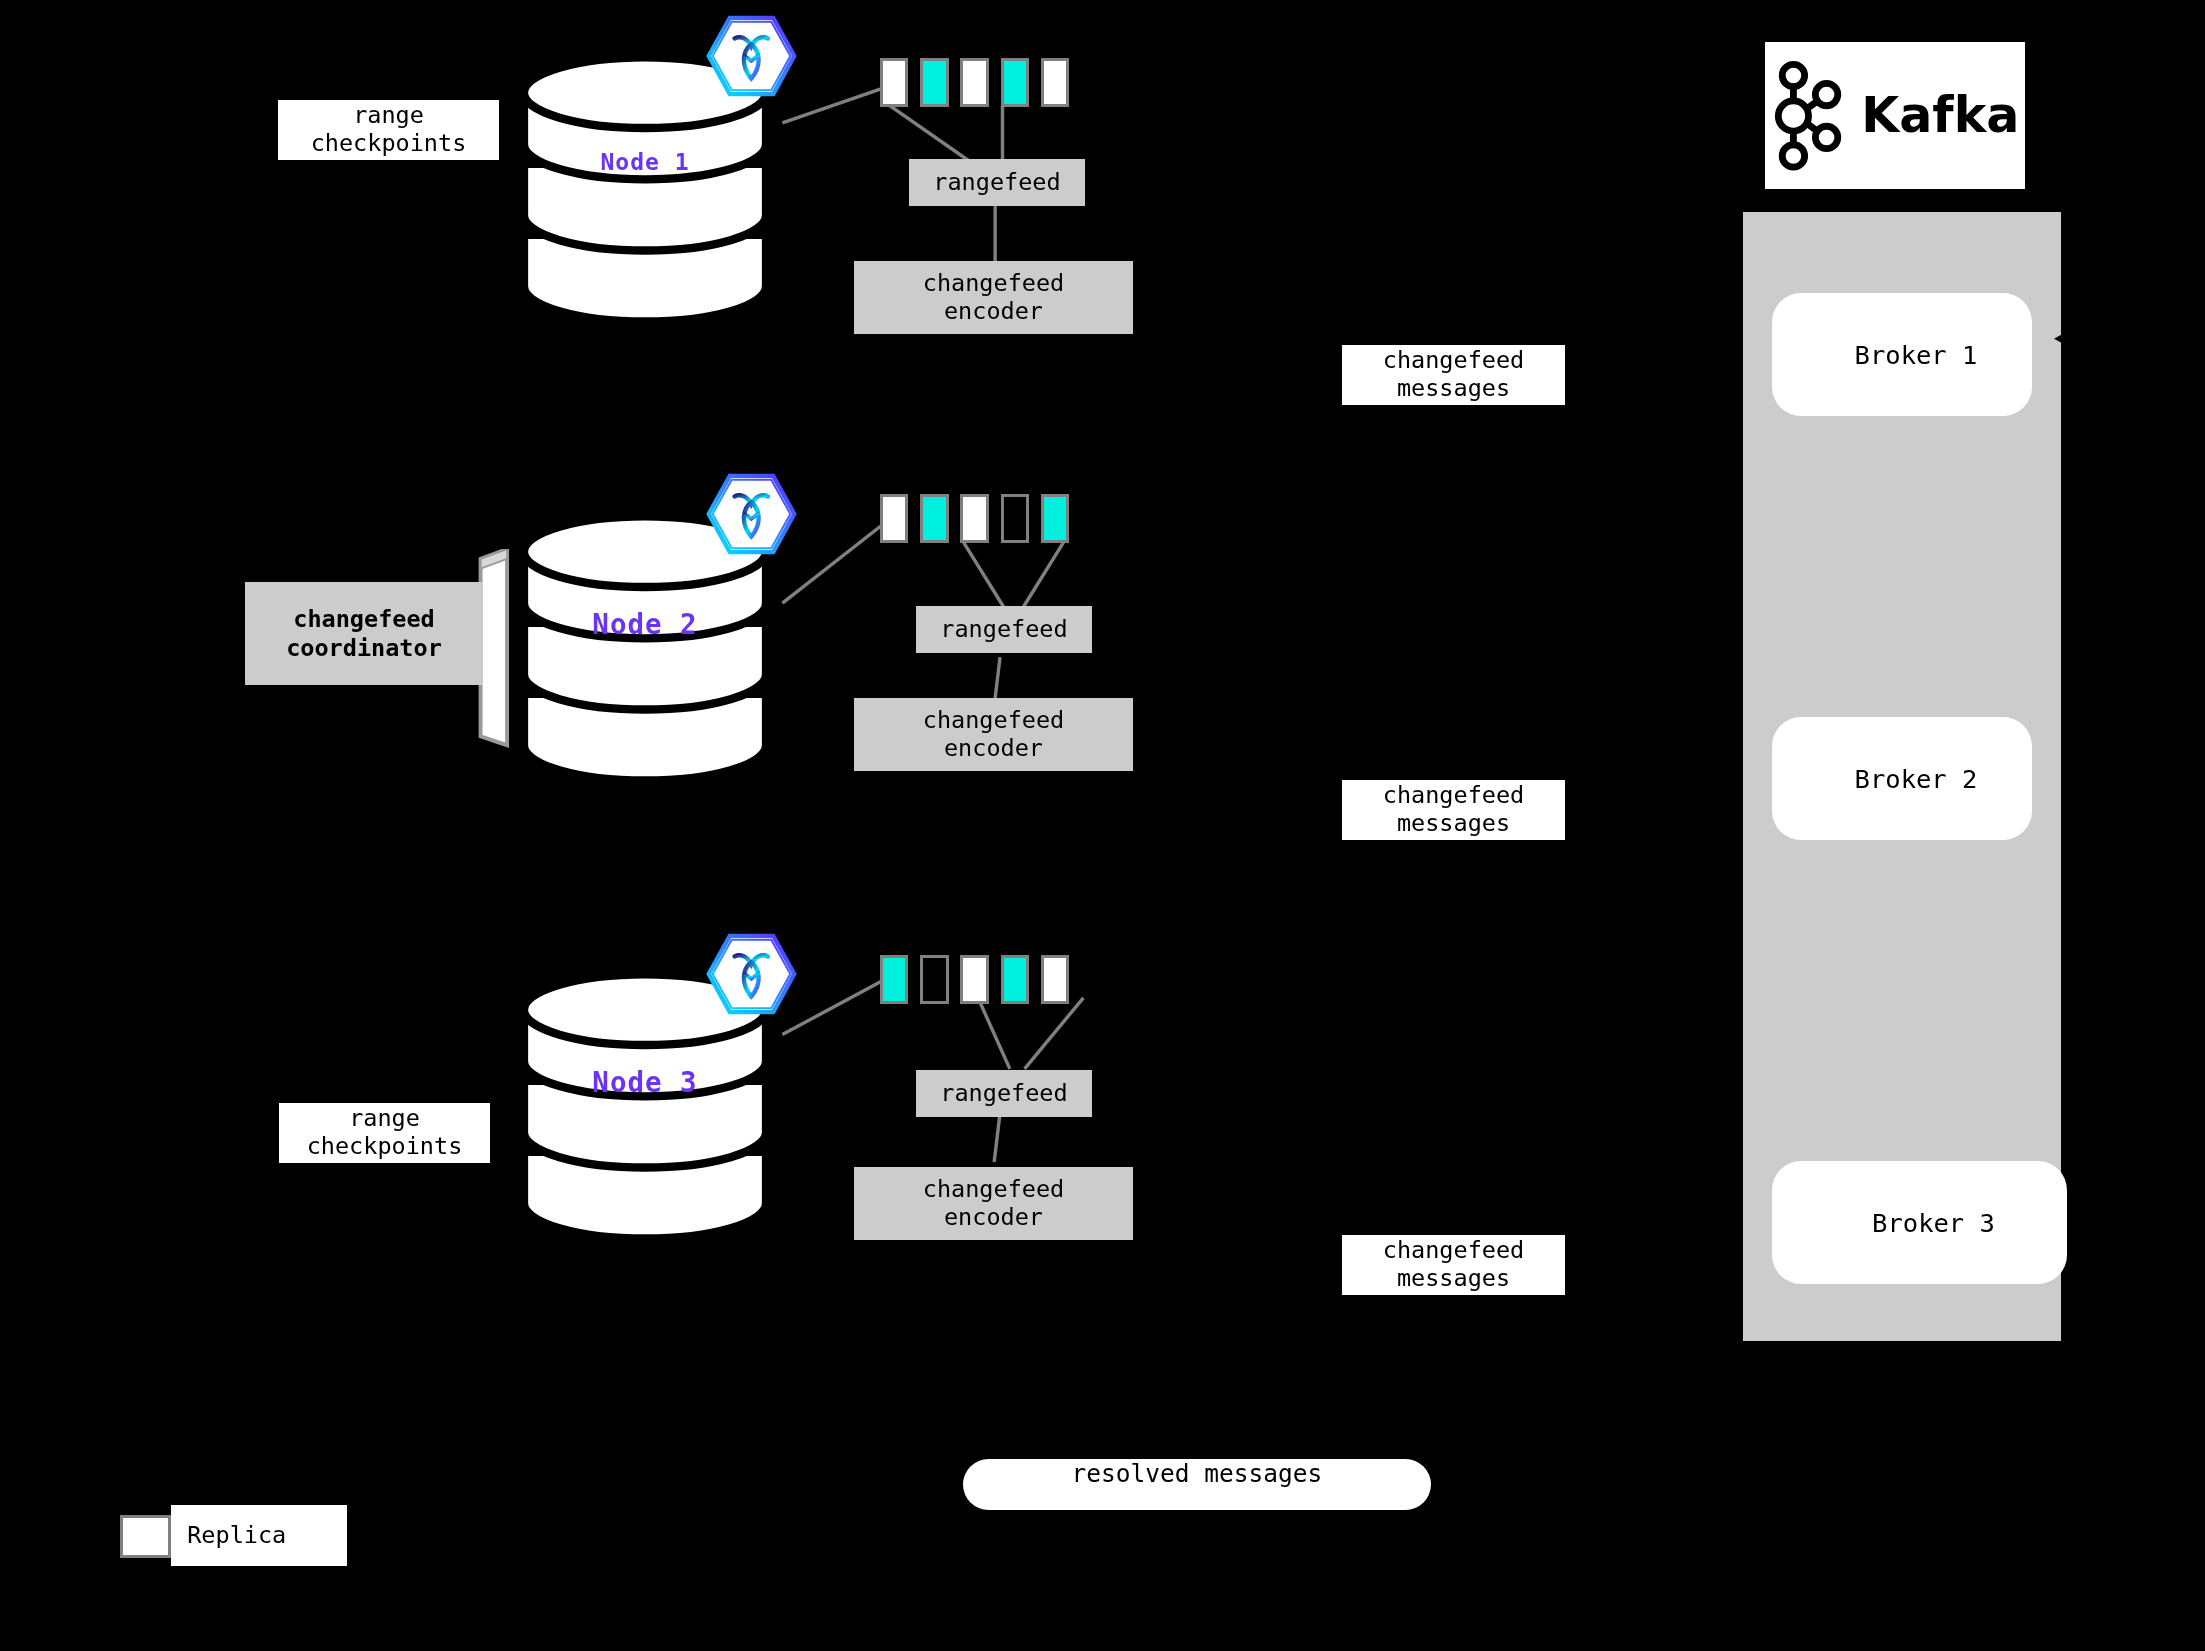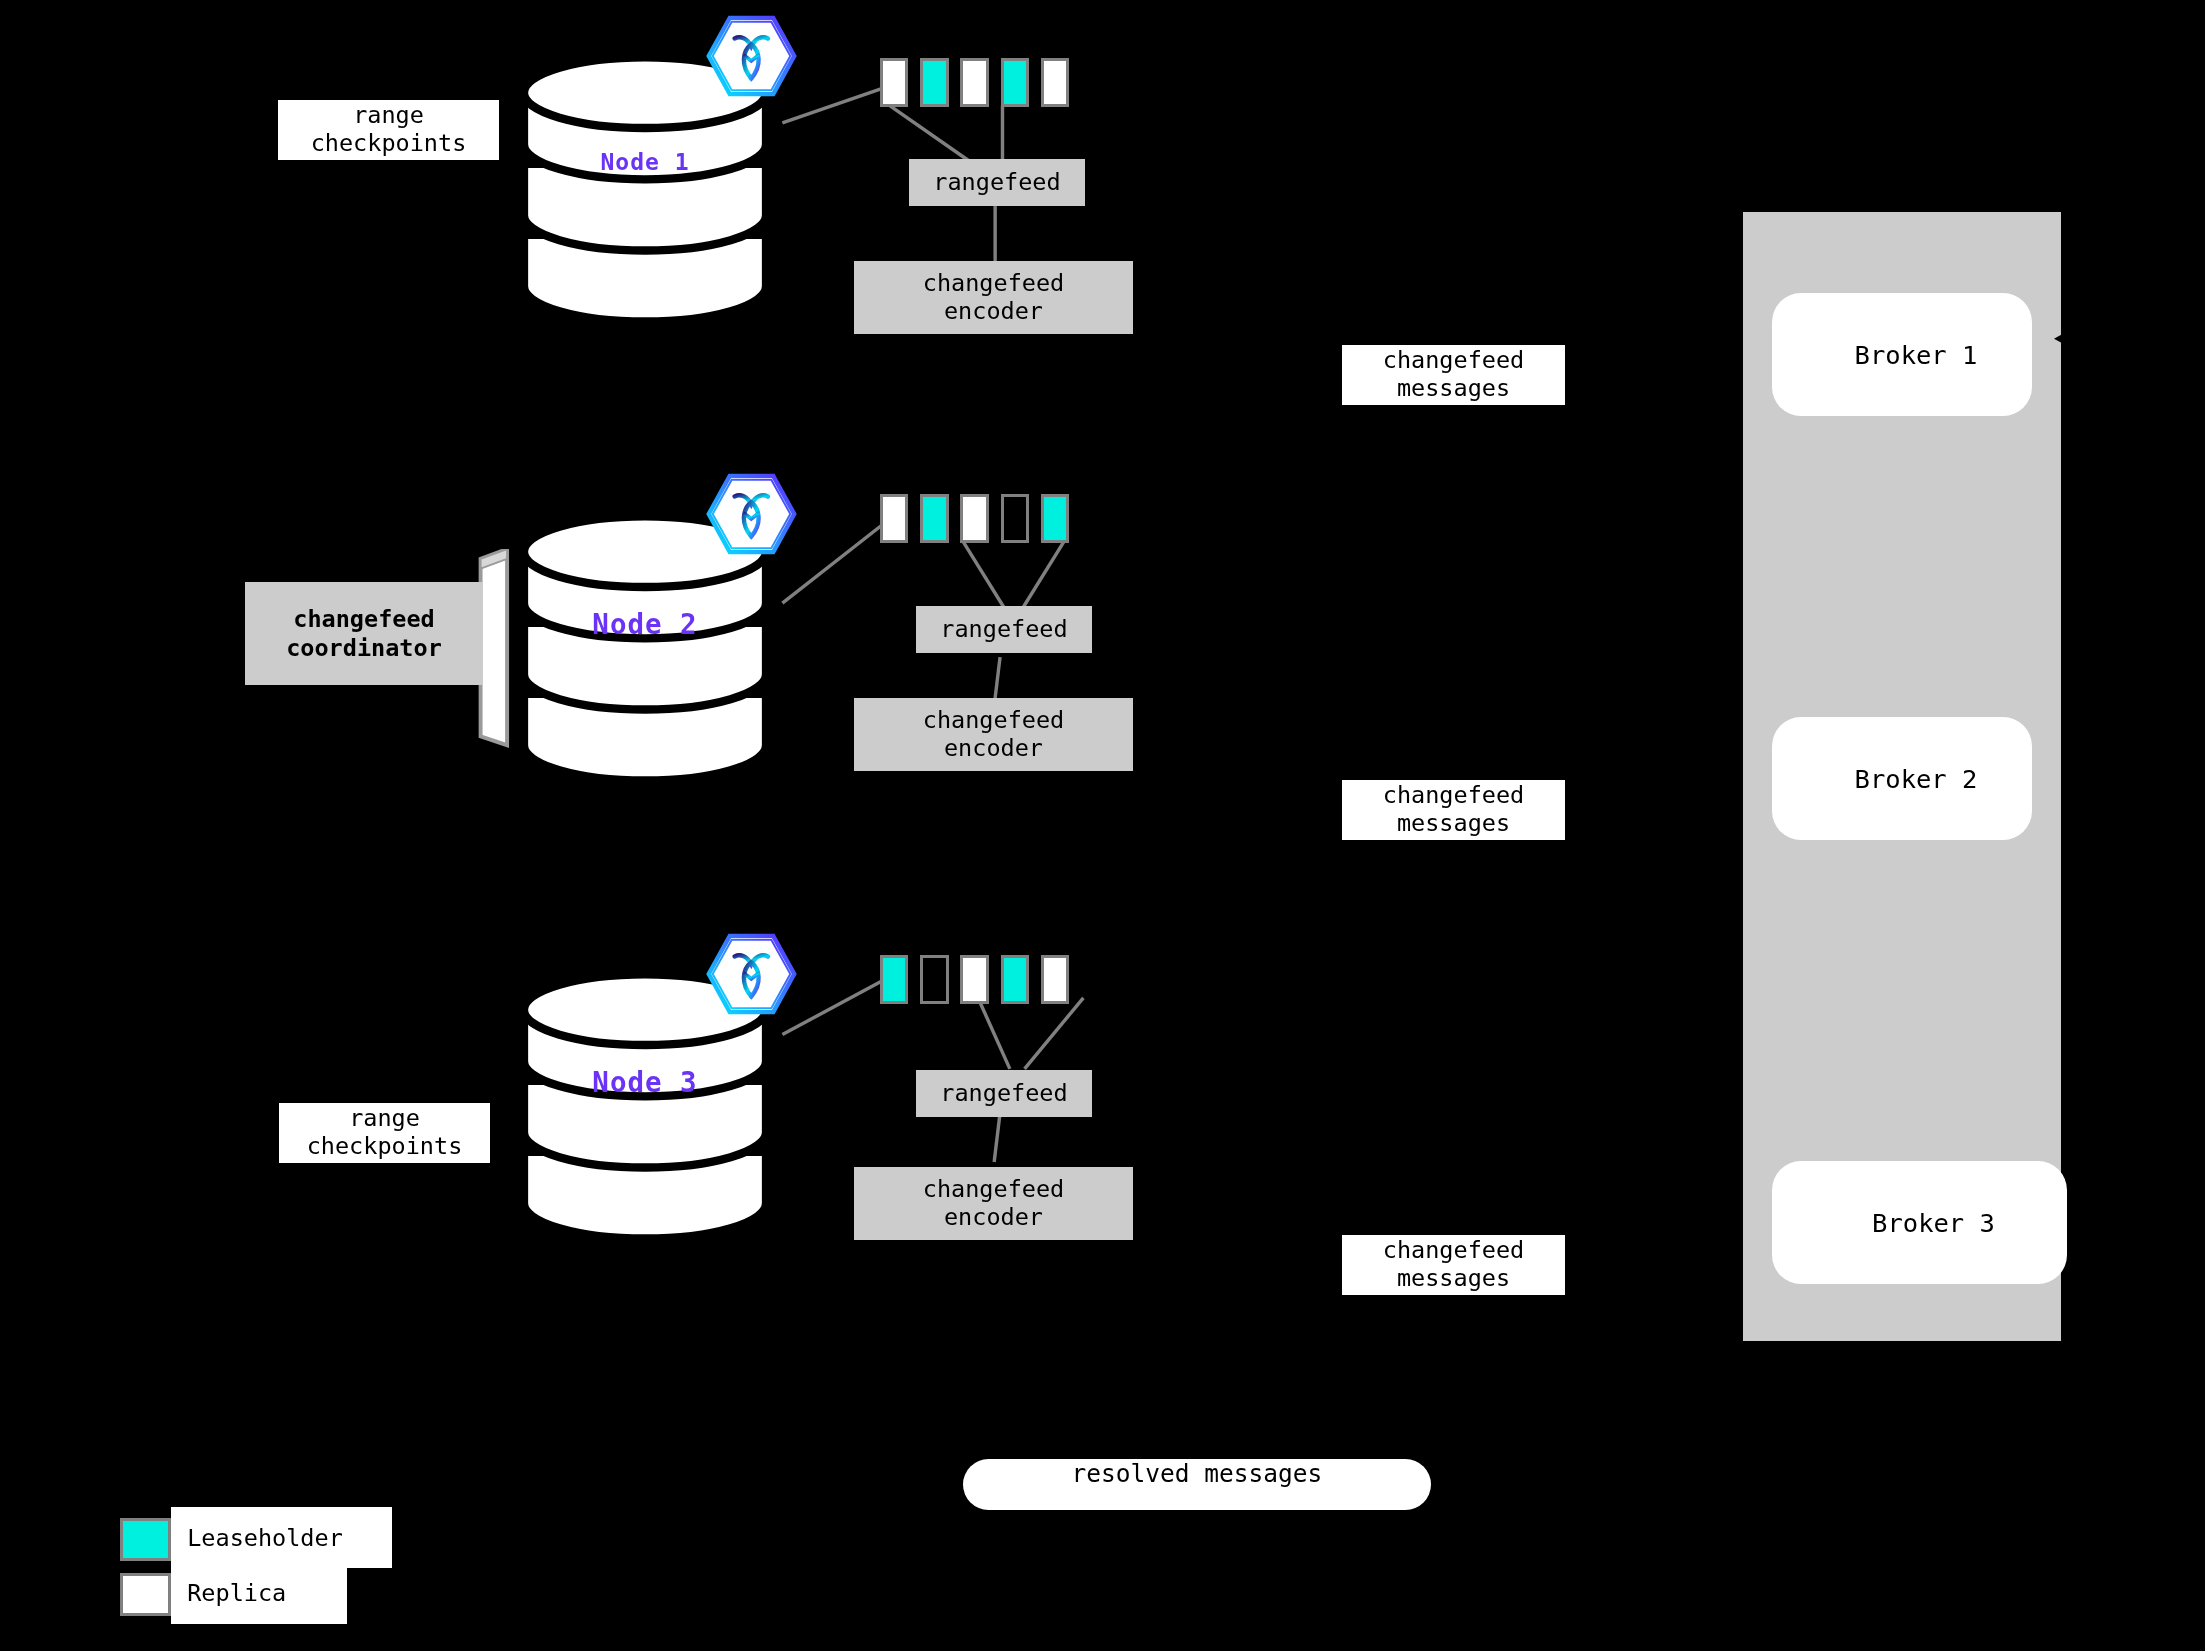--- a/index.html
+++ b/index.html
@@ -275,20 +275,36 @@
   </div>
   <div class="wbox abs" style="left:279px;top:1103px;width:211px;height:60px;font-size:23.5px;">
     <span>range</span>
     <span>checkpoints</span>
   </div>
   <div class="wbox abs" style="left:1342px;top:1235px;width:223px;height:60px;font-size:23.5px;">
     <span>changefeed</span>
     <span>messages</span>
   </div>
 
+  <div class="kafka-logo-box abs" style="left:1765px;top:42px;width:260px;height:147px;">
+    <svg width="78" height="113" viewBox="0 0 160 230">
+      <g stroke="#000" stroke-width="14" fill="none">
+        <circle cx="46" cy="33" r="23"></circle>
+        <circle cx="46" cy="116" r="31"></circle>
+        <circle cx="46" cy="198" r="23"></circle>
+        <circle cx="114" cy="72" r="23"></circle>
+        <circle cx="114" cy="160" r="23"></circle>
+        <line x1="46" y1="56" x2="46" y2="85"></line>
+        <line x1="46" y1="147" x2="46" y2="175"></line>
+        <line x1="72" y1="102" x2="96" y2="85"></line>
+        <line x1="72" y1="130" x2="96" y2="148"></line>
+      </g>
+    </svg>
+    <span style="font-family:'DejaVu Sans', sans-serif;font-weight:bold;font-size:49px;color:#000;margin-left:12.7px;">Kafka</span>
+  </div>
 
   <div class="kafka-cluster abs" style="left:1743px;top:212px;width:318px;height:1129px;"></div>
 
   <svg class="abs" style="left:2054px;top:328px;width:29px;height:29px;" viewBox="0 0 60 60" width="29" height="29">
     <polygon points="40,0 40,44 0,22" fill="#000"></polygon>
   </svg>
 
   <div class="broker abs" style="left:1772px;top:293px;width:260px;height:123px;font-size:25.5px;">
     <span>Broker 1</span>
   </div>
@@ -297,24 +313,20 @@
   </div>
   <div class="broker abs" style="left:1772px;top:1161px;width:295px;height:123px;font-size:25.5px;">
     <span>Broker 3</span>
   </div>
 
   <div class="pill abs" style="left:963px;top:1459px;width:468px;height:51px;font-size:24.5px;">
     <span>resolved messages</span>
   </div>
 
   <div class="abs" style="left:120px;top:1510px;">
-    <div style="display:flex;align-items:center;">
-      <div class="legend-swatch" style="background:#00f0e0;"></div>
-      <div class="legend-label" style="width:221px;height:61px;font-size:23.5px;margin-left:-0.5px;margin-top:-2.9px;">Leaseholder</div>
-    </div>
     <div style="display:flex;align-items:center;margin-top:-2.5px;">
       <div class="legend-swatch" style="background:#ffffff;"></div>
       <div class="legend-label" style="width:176px;height:61px;font-size:23.5px;margin-left:-0.5px;margin-top:-2.9px;">Replica</div>
     </div>
   </div>
 
 </div>
 
 
 </body></html>

